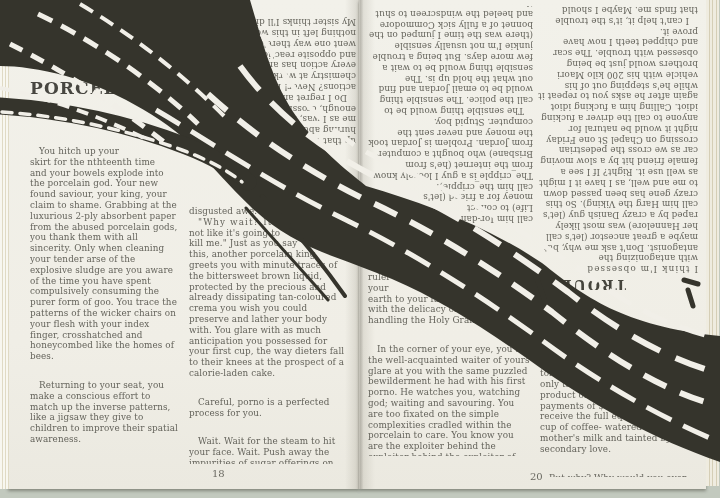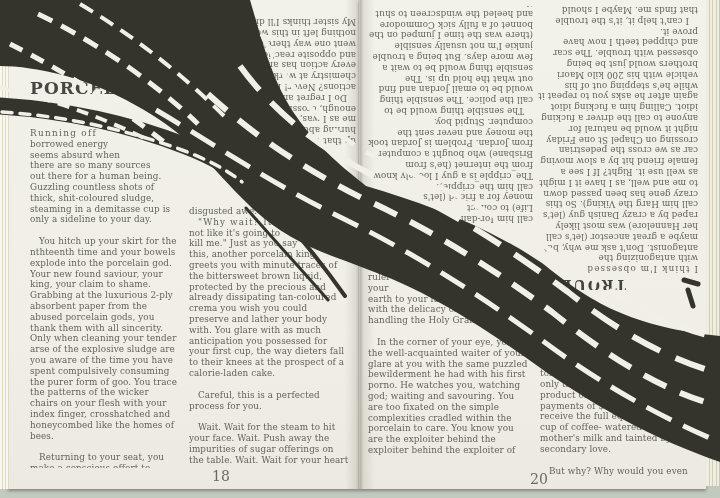--- a/index.html
+++ b/index.html
@@ -21,61 +21,60 @@
   #edgeR{position:absolute;left:706px;top:0;width:13px;height:486px;
     background:repeating-linear-gradient(90deg,#efece0 0 2.5px,#d5ceb6 2.5px 3.5px);}
   #gutter{position:absolute;left:345px;top:0;width:30px;height:489px;
     background:linear-gradient(90deg,rgba(95,90,72,0) 0%,rgba(95,90,72,.16) 42%,rgba(62,58,46,.30) 52%,rgba(95,90,72,.12) 62%,rgba(95,90,72,0) 100%);}
   .txt{
     position:absolute;color:#64635b;font-size:8.8px;line-height:10.8px;
     letter-spacing:.1px;overflow:hidden;
   }
   .txt p{margin:0}
   .txt p.ind{text-indent:9px}
-  .txt p.gap{margin-top:11px}
+  .txt p.gap{margin-top:18px}
   .fl1::first-line{letter-spacing:1.35px}
   .flq::first-line{letter-spacing:1.1px}
   .flip{transform:rotate(180deg)}
   .sp{float:right;clear:right;height:11px}
   #porcelain-title{
     position:absolute;left:30px;top:78px;font-size:17px;font-weight:bold;
     letter-spacing:1.1px;color:#474640;
   }
   .btitle{font-size:14px;font-weight:bold;letter-spacing:2px;color:#45443c;margin:0 0 5px 72px !important}
-  .pagenum{position:absolute;color:#6a6961;font-size:14px}
+  .pagenum{position:absolute;color:#6a6961;font-size:10px}
   #ribbon{position:absolute;left:0;top:0;z-index:5;pointer-events:none}
 </style>
 </head>
 <body>
 
 <div class="page" id="leftpage"></div>
 <div class="page" id="rightpage"></div>
 <div id="gutter"></div>
 <div id="edgeL"></div>
 <div id="edgeR"></div>
 
 <div id="porcelain-title">PORCELAIN</div>
 
 <div class="txt" style="left:30px;top:128px;width:149px;height:340px">
   <div class="sp" style="width:56px"></div>
     <div class="sp" style="width:40px"></div>
     <div class="sp" style="width:14px"></div>
-  <p class="fl1">Running off borrowed energy seems absurd when there are so many sources out there for a human being.  Guzzling countless shots of thick, shit-coloured sludge, steaming in a demitasse cup is only a sideline to your day.</p>
   <p class="ind gap">You hitch up your skirt for the nthteenth time and your bowels explode into the porcelain god.  Your new found saviour, your king, your claim to shame.  Grabbing at the luxurious 2-ply absorbent paper from the abused porcelain gods, you thank them with all sincerity.  Only when cleaning your tender arse of the explosive sludge are you aware of the time you have spent compulsively consuming the purer form of goo.  You trace the patterns of the wicker chairs on your flesh with your index finger, crosshatched and honeycombed like the homes of bees.</p>
   <p class="ind gap">Returning to your seat, you make a conscious effort to match up the inverse patterns, like a jigsaw they give to children to improve their spatial awareness.</p>
 
 </div>
 
 <div class="txt" style="left:189px;top:206px;width:160px;height:258px">
   <p>disgusted awe.</p>
   <div class="sp" style="width:64px"></div>
     <div class="sp" style="width:40px"></div>
     <div class="sp" style="width:16px"></div>
   <p class="ind flq">"Why wait?  It's not like it's going to kill me."  Just as you say this, another porcelain king greets you with minute traces of the bittersweet brown liquid, protected by the precious and already dissipating tan-coloured crema you wish you could preserve and lather your body with.  You glare with as much anticipation you possessed for your first cup, the way dieters fall to their knees at the prospect of a calorie-laden cake.</p>
-  <p class="ind gap">Careful, this is a perfected process for you.</p>
+  <p class="ind gap">Careful, porno is a perfected process for you.</p>
   <p class="ind gap">Wait.  Wait for the steam to hit your face. Wait.  Push away the impurities of sugar offerings on the table.  Wait.  Wait for your heart to stop racing.  Wait. Just fucking wait. It seems like a lifetime since it has hit your table, but the perfection of the crema has not yet depleted, still smiling at you and intact.  You raise the miniature</p>
 </div>
 
 <div class="txt flip" style="left:226px;top:16px;width:130px;height:130px">
   <div class="sp" style="width:42px"></div>
     <div class="sp" style="width:26px"></div>
   <p>up that were hurling abuse at me as I was, funnily enough, crossing the road.)</p>
   <p class="ind">Do I regret any of my actions? Never! It's chemistry at work where every action has an equal and opposite reaction.  If it went one way there'd be nothing left in this world. My sister thinks I'll die from this behaviour. I think it makes me more alive than ever.</p>
 
 </div>

